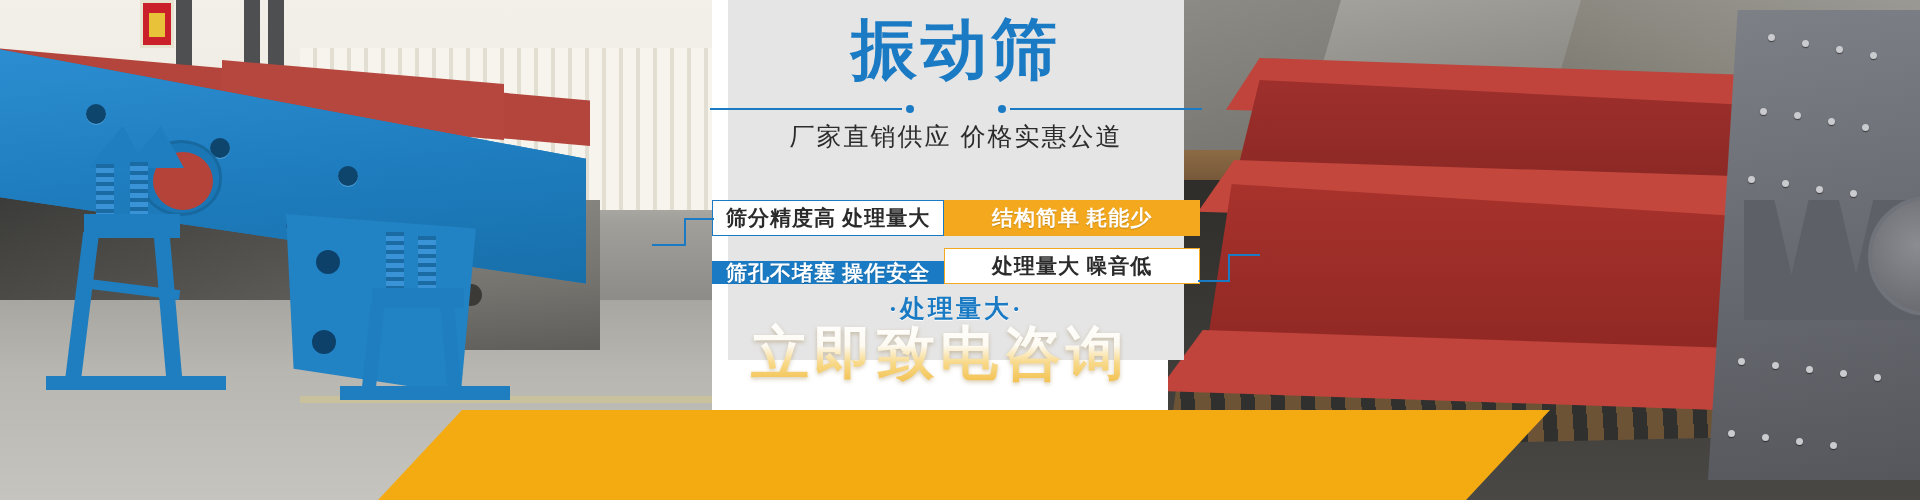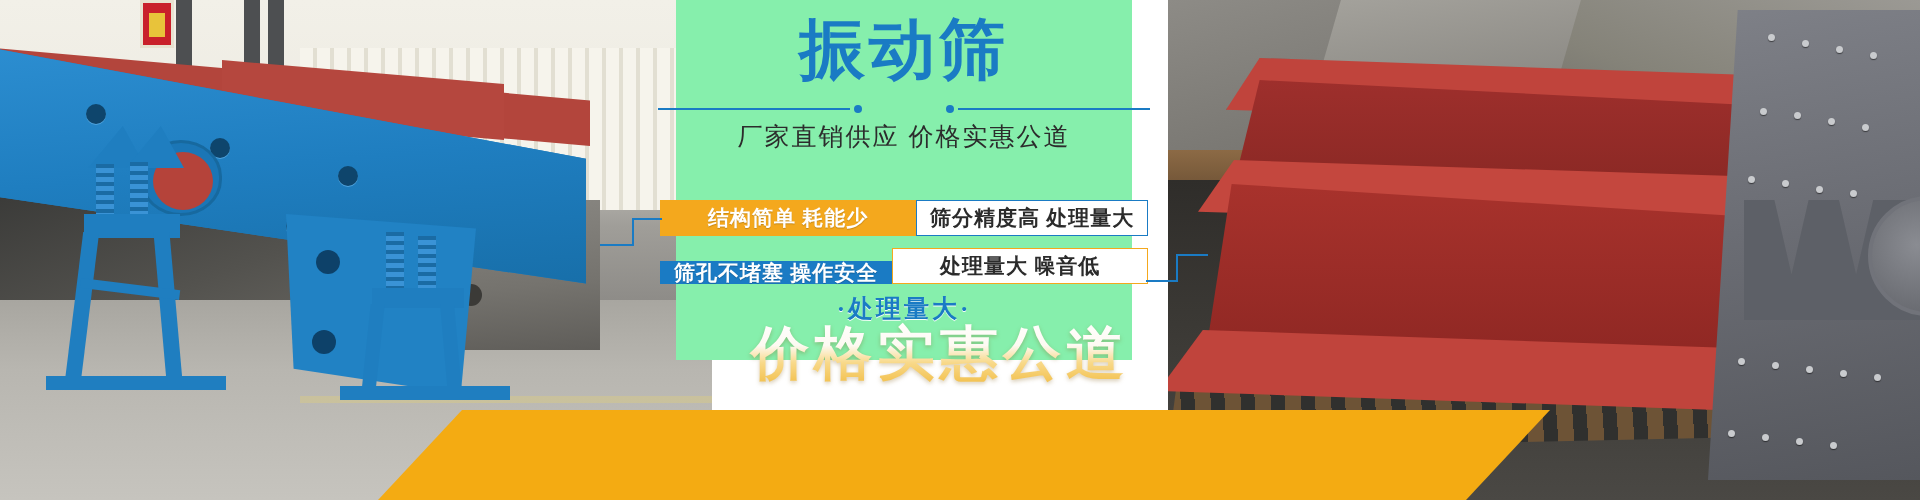--- a/index.html
+++ b/index.html
@@ -92,22 +92,22 @@
   .pr-vee{position:absolute;left:576px;top:200px;width:190px;height:120px;
     background:#5d6067;
     clip-path:polygon(0 0,16% 0,25% 62%,34% 0,50% 0,59% 62%,68% 0,84% 0,100% 0,100% 100%,0 100%);}
   .pr-rivets{position:absolute;}
   .rv{position:absolute;width:7px;height:7px;border-radius:50%;background:#c9cbce;box-shadow:0 1px 1px rgba(0,0,0,.5);}
   .pr-wheel{position:absolute;left:700px;top:196px;width:120px;height:120px;border-radius:50%;
     background:radial-gradient(circle at 40% 40%,#8a8c92,#5c5e64);border:4px solid #71737a;}
 
   
   .center{
-    position:absolute; left:676px; top:0; width:456px; height:360px;
-    background:#86efac; z-index:5;
+    position:absolute; left:728px; top:0; width:456px; height:360px;
+    background:#e5e5e5; z-index:5;
   }
   .title{
     position:absolute; left:0; right:0; top:16px; text-align:center;
     font-size:66px; font-weight:bold; color:#1a7bc4; letter-spacing:4px;
     font-family:"Liberation Sans","DejaVu Sans",sans-serif;
     line-height:1.0;
   }
   .divider{
     position:absolute; left:-18px; right:-18px; top:104px; height:10px;
   }
@@ -279,22 +279,22 @@
       <span class="ln l1"></span>
       <span class="dot d1"></span>
       <span class="dot d2"></span>
       <span class="ln l2"></span>
     </div>
 
     <div class="subtitle">厂家直销供应  价格实惠公道</div>
 
 
     <div class="featrow r1">
+      <div class="cell white-blue">筛分精度高  处理量大</div>
       <div class="cell orange">结构简单  耗能少</div>
-      <div class="cell white-blue">筛分精度高  处理量大</div>
     </div>
 
     <div class="featrow r2">
       <div class="cell blue">筛孔不堵塞  操作安全</div>
       <div class="cell white-orange">处理量大   噪音低</div>
     </div>
 
     <div class="bracket br-left">
       <span class="h" style="left:0;top:38px;width:34px;"></span>
       <span class="v" style="left:32px;top:12px;height:28px;"></span>
@@ -303,15 +303,15 @@
 
     <div class="bracket br-right">
       <span class="h" style="left:0;top:26px;width:32px;"></span>
       <span class="v" style="left:30px;top:0;height:28px;"></span>
       <span class="h" style="left:30px;top:0;width:32px;"></span>
     </div>
 
     <div class="brandline">·处理量大·</div>
   </div>
 
-  <div class="cta">价格实惠公道</div>
+  <div class="cta">立即致电咨询</div>
 
 </div>
 
 </body></html>

